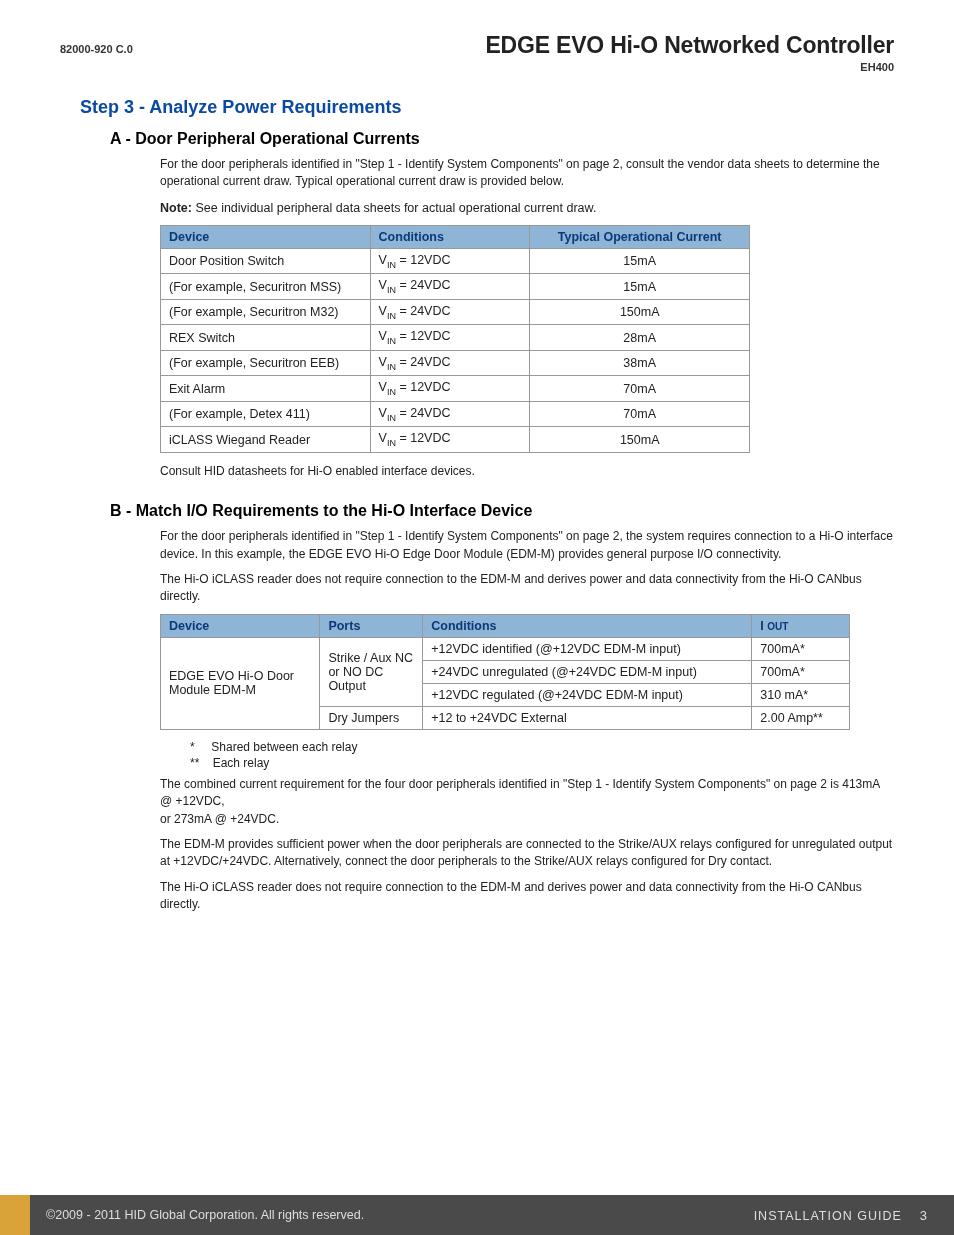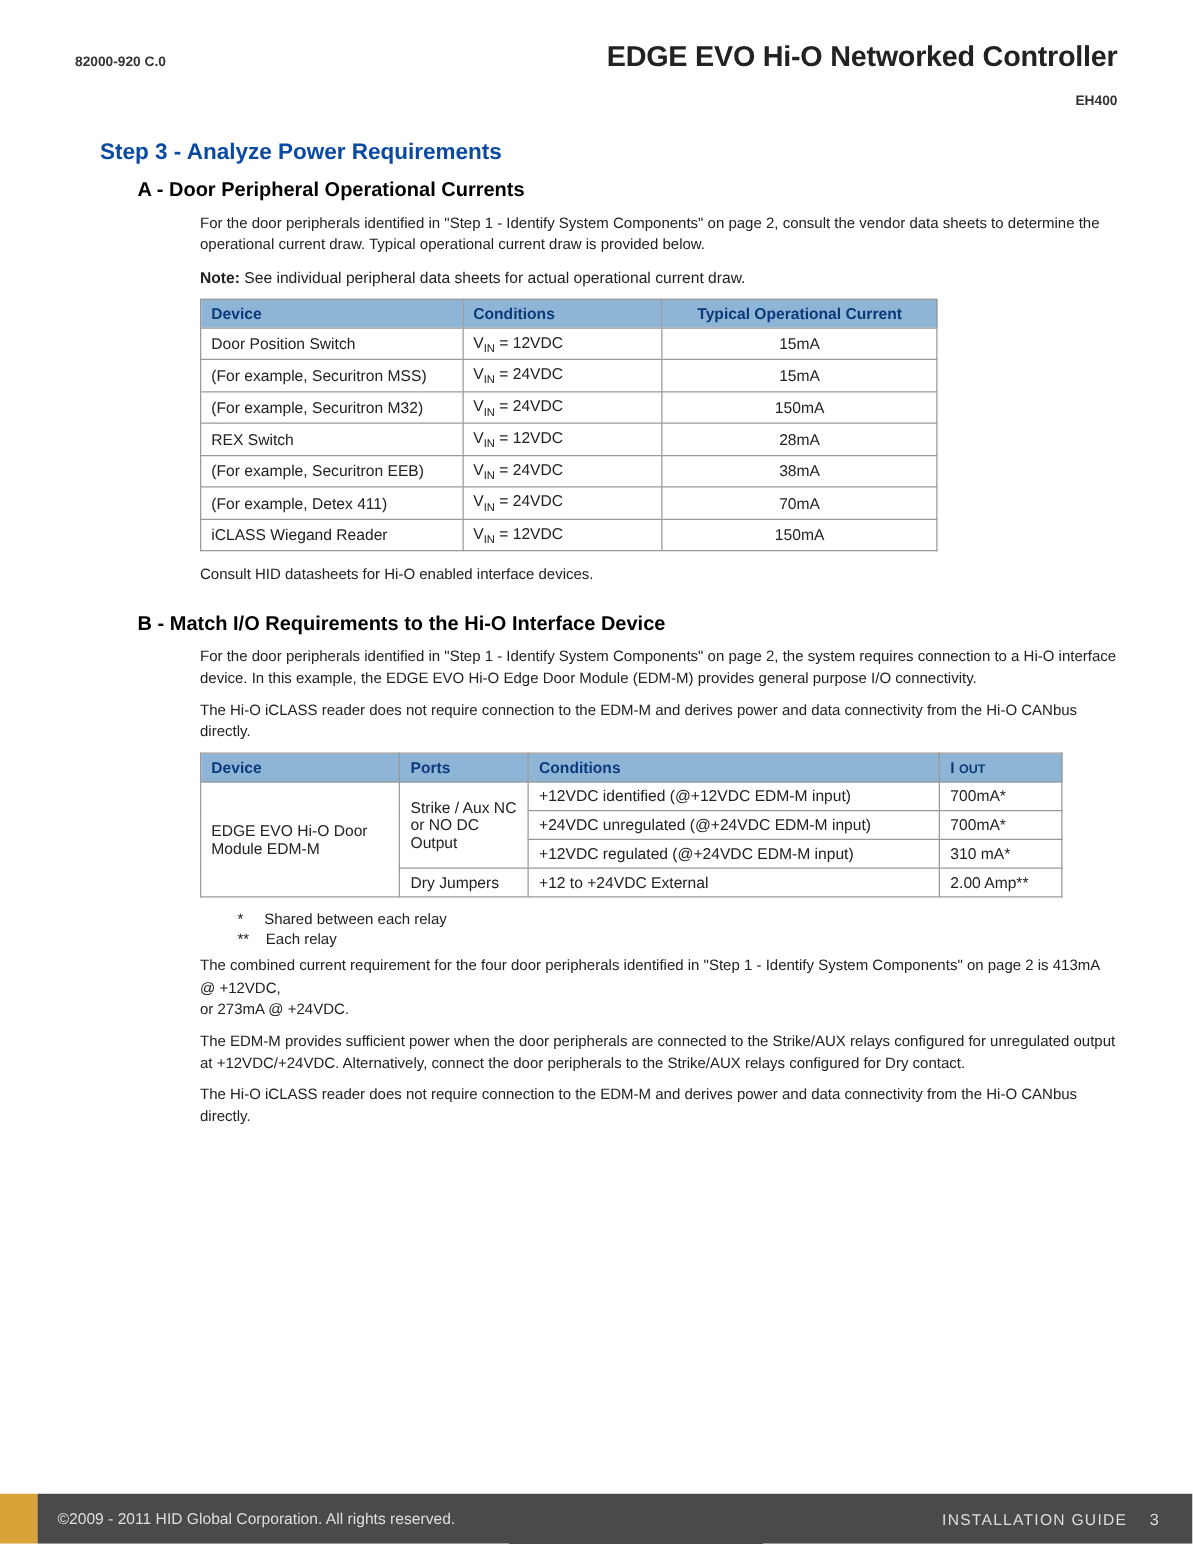--- a/index.html
+++ b/index.html
@@ -1,18 +1,18 @@
 <!DOCTYPE html>
 <html><head>
 <meta charset="utf-8">
 <style>
   * { box-sizing: border-box; margin: 0; padding: 0; }
   html, body { width: 954px; background: #fff; font-family: Arial, Helvetica, sans-serif; color: #222; }
   .page { width: 954px; min-height: 1235px; position: relative; padding: 32px 60px 0 60px; }
-  .top-row { display: flex; justify-content: space-between; align-items: baseline; margin-bottom: 16px; }
+  .top-row { display: flex; justify-content: space-between; align-items: baseline; margin-bottom: 2px; }
   .doc-code { font-size: 11px; font-weight: bold; color: #333; }
   .doc-title { font-size: 23px; font-weight: bold; color: #222; letter-spacing: -0.2px; }
   .doc-sub { text-align: right; font-size: 11px; font-weight: bold; color: #333; margin-bottom: 24px; }
   .step-h { font-size: 18px; font-weight: bold; color: #0a4aa2; margin: 14px 0 12px 20px; }
   .sec-h { font-size: 16px; font-weight: bold; color: #000; margin: 8px 0 8px 50px; }
   .body-p { font-size: 12px; line-height: 1.45; margin: 6px 0 8px 100px; max-width: 760px; }
   .note-p { font-size: 12.5px; line-height: 1.45; margin: 6px 0 8px 100px; }
   .note-label { font-weight: bold; }
   table { border-collapse: collapse; margin: 6px 0 10px 100px; font-size: 12.5px; }
   th, td { border: 1px solid #999; padding: 4px 8px; vertical-align: middle; }
@@ -84,20 +84,25 @@
           <td class="c1">REX Switch</td>
           <td class="c2"><span>V</span><sub>IN</sub><span> = 12VDC</span></td>
           <td class="c3">28mA</td>
         </tr>
         <tr>
           <td class="c1">(For example, Securitron EEB)</td>
           <td class="c2"><span>V</span><sub>IN</sub><span> = 24VDC</span></td>
           <td class="c3">38mA</td>
         </tr>
         <tr>
+          <td class="c1">Exit Alarm</td>
+          <td class="c2"><span>V</span><sub>IN</sub><span> = 12VDC</span></td>
+          <td class="c3">70mA</td>
+        </tr>
+        <tr>
           <td class="c1">(For example, Detex 411)</td>
           <td class="c2"><span>V</span><sub>IN</sub><span> = 24VDC</span></td>
           <td class="c3">70mA</td>
         </tr>
         <tr>
           <td class="c1">iCLASS Wiegand Reader</td>
           <td class="c2"><span>V</span><sub>IN</sub><span> = 12VDC</span></td>
           <td class="c3">150mA</td>
         </tr>
       </tbody>

